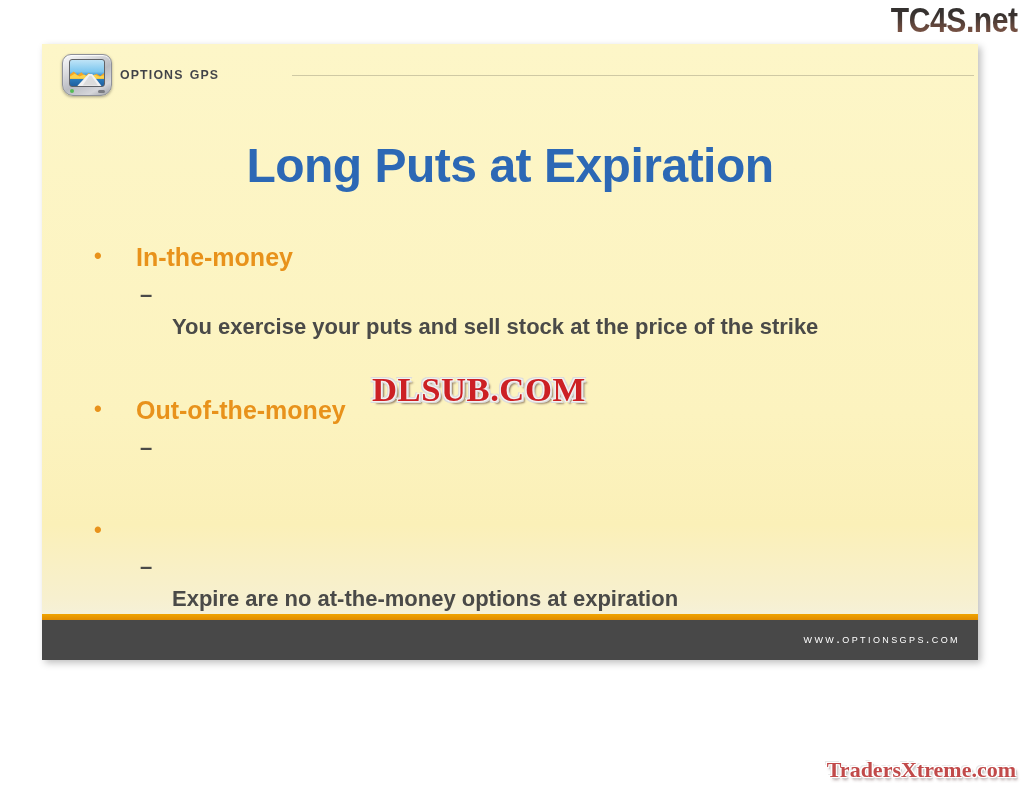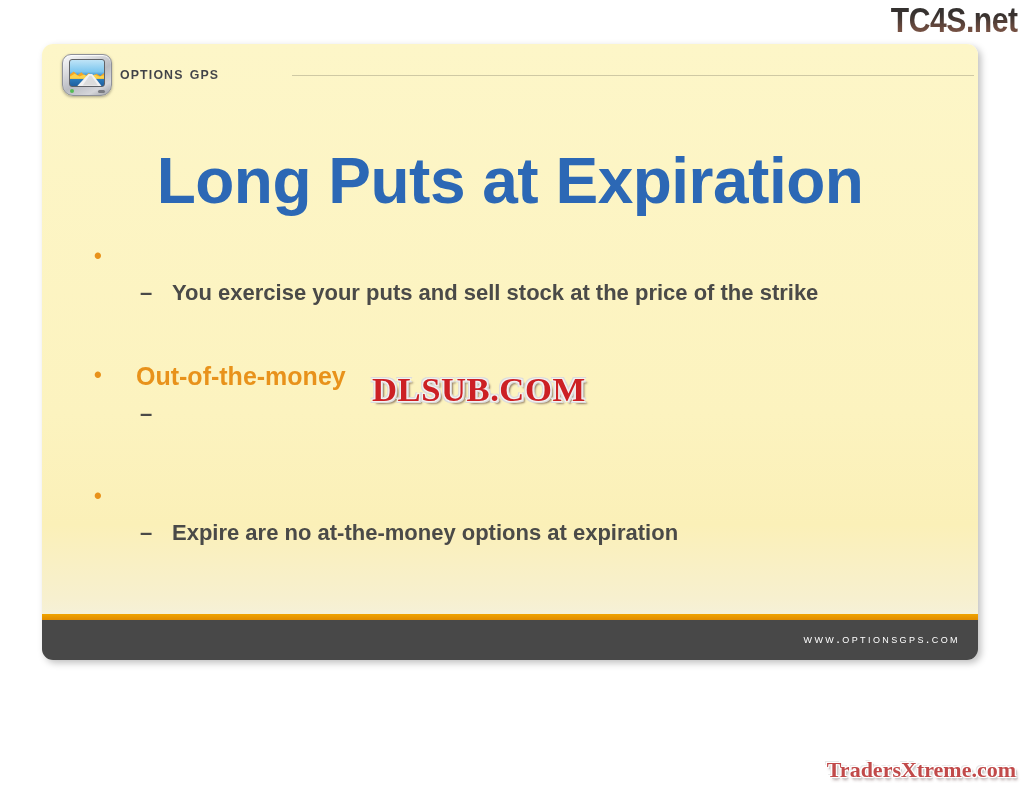--- a/index.html
+++ b/index.html
@@ -44,21 +44,20 @@
     height: 616px;
     background: linear-gradient(180deg,
                 #fdf6c8 0%,
                 #fcf3bf 60%,
                 #fbf0b8 78%,
                 #f7f0cf 90%,
                 #f3f2e4 96%,
                 #f2f2ef 100%);
     box-shadow: 3px 3px 7px rgba(0,0,0,0.25);
     overflow: hidden;
-    border-radius: 11px;
   }
 
   
   .slide-header {
     position: absolute;
     left: 0; top: 0;
     width: 100%;
     height: 60px;
   }
   .logo-icon {
@@ -134,23 +133,23 @@
     top: 31px;
     height: 1px;
     background: #cfc9a4;
   }
 
   
   .slide-title {
     position: absolute;
     left: 0;
     right: 0;
-    top: 100px;
+    top: 94px;
     text-align: center;
-    font-size: 64px;
+    font-size: 48px;
     font-weight: bold;
     color: #2c68b5;
     letter-spacing: -0.5px;
   }
 
   
   .body {
     position: absolute;
     left: 52px;
     top: 196px;
@@ -179,21 +178,21 @@
     color: #4a4a48;
     font-size: 22px;
     font-weight: bold;
     line-height: 29px;
     margin-left: 46px;
   }
   .bullet-l2 .dash {
     width: 32px;
     flex: none;
   }
-  .bullet-l2 .txt { max-width: 760px; }
+  .bullet-l2 .txt { max-width: 760px; margin-top: 32px; }
   .gap-md { height: 48px; }
 
   
   .dlsub-watermark {
     position: absolute;
     left: 330px;
     top: 328px;
     font-family: "Liberation Serif", serif;
     font-weight: bold;
     font-size: 33px;
@@ -287,20 +286,21 @@
     <div class="header-rule"></div>
   </div>
 
   <div class="slide-title">Long Puts at Expiration</div>
 
   <div class="body">
 
     <div class="bullet-group">
       <div class="bullet-l1">
         <span class="dot">•</span>
+        <span>In-the-money</span>
       </div>
       <div class="bullet-l2">
         <span class="dash">–</span>
         <span class="txt">You exercise your puts and sell stock at the price of the strike</span>
       </div>
     </div>
 
     <div class="gap-md"></div>
 
     <div class="bullet-group">

